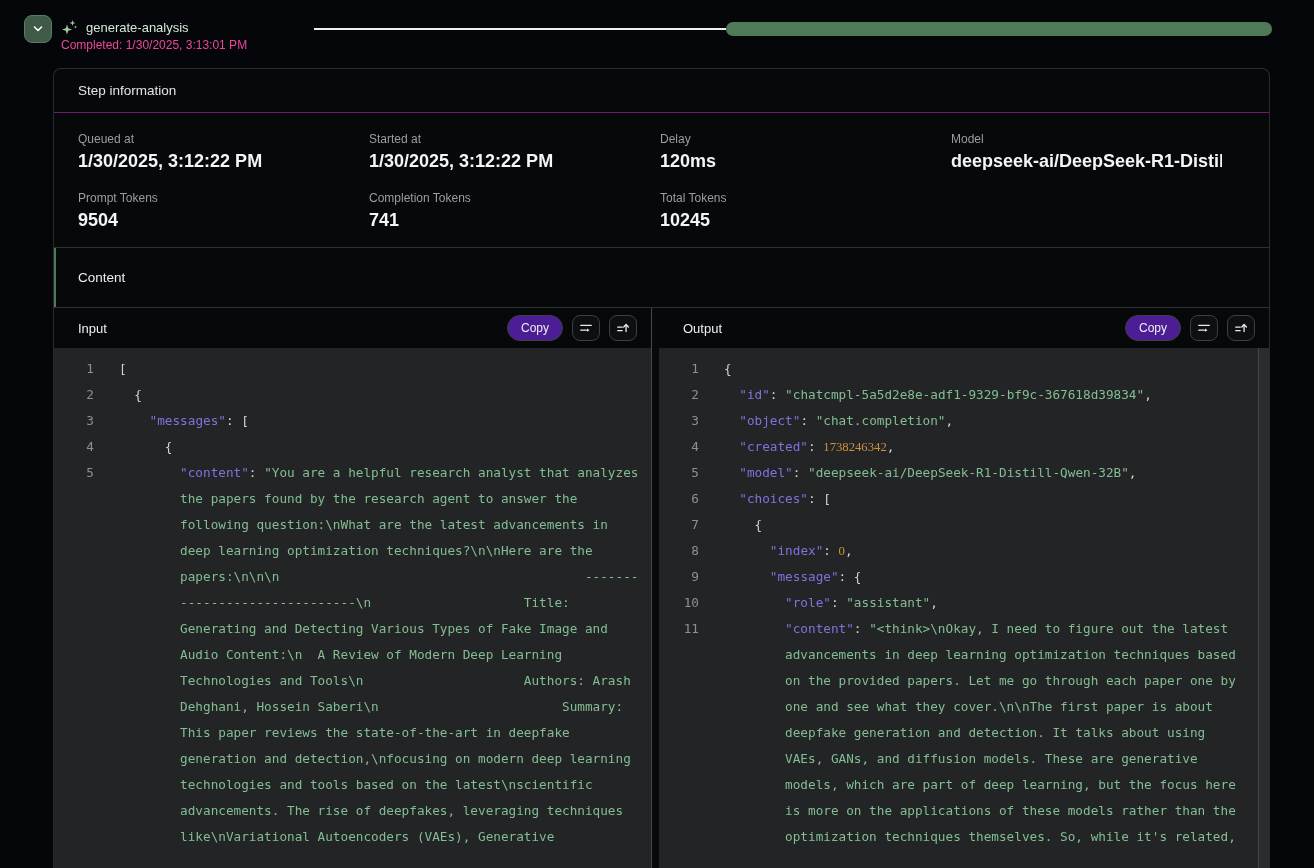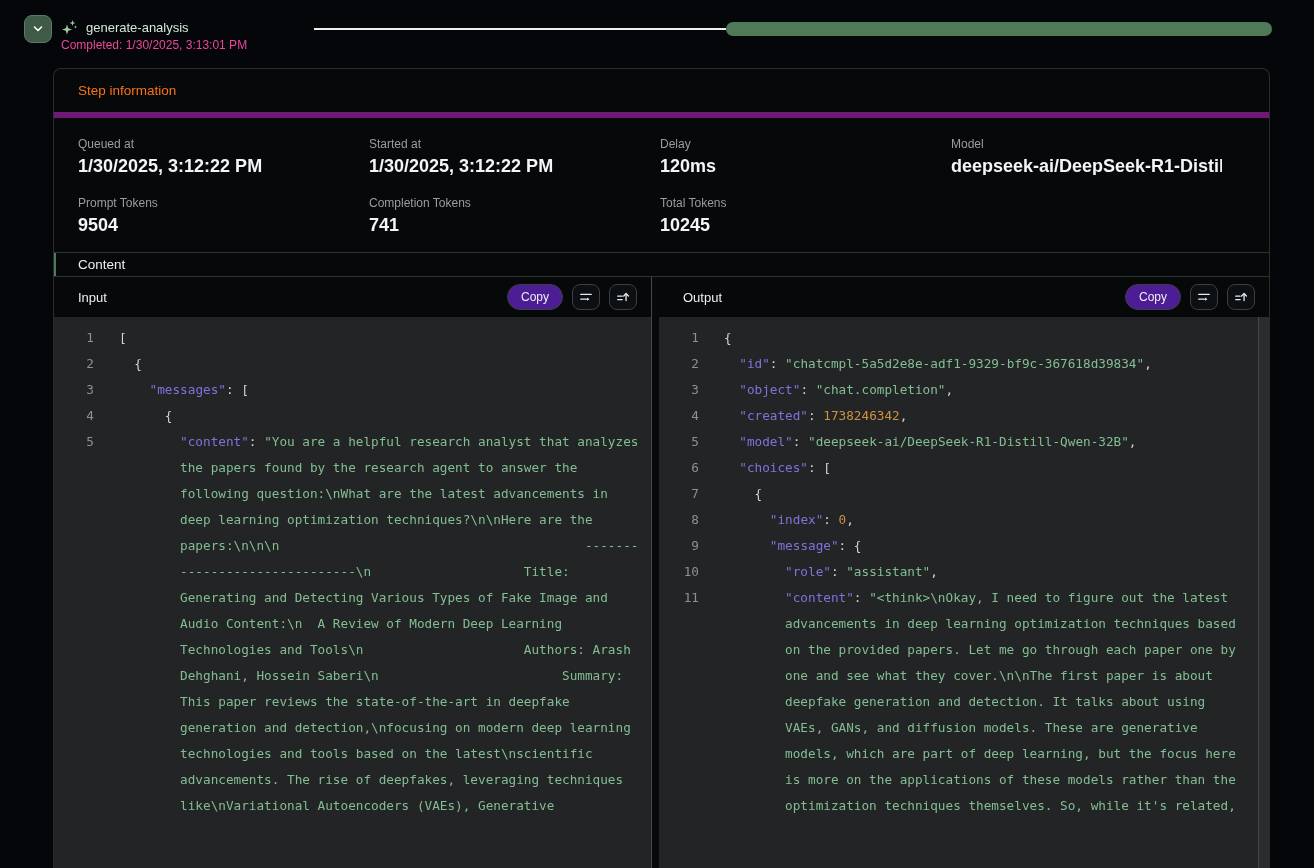--- a/index.html
+++ b/index.html
@@ -14,28 +14,28 @@
   .spark { position:absolute; left:57px; top:19px; width:17px; height:17px; }
   .run-title { position:absolute; left:82px; top:20px; font-size:13px; font-weight:500; color:#d6e7d8; }
   .run-subtitle { position:absolute; left:57px; top:38px; font-size:12px; color:#ec4899; }
   .timeline-line { position:absolute; left:310px; top:28px; width:412px; height:2px; background:#edf1ee; }
   .duration-bar { position:absolute; left:722px; top:22px; width:546px; height:14px; border-radius:7px; background:#4e7a58; }
 
   
   .container { position:absolute; left:53px; top:68px; width:1217px; bottom:0;
     background:#060809; border:1px solid #272d27; border-bottom:none; border-radius:8px 8px 0 0;
     display:flex; flex-direction:column; }
-  .section-title-row { padding:14px 24px; font-size:13.5px; font-weight:500; color:#f97316;
-    border-bottom:6px solid #701a75; }
+  .section-title-row { padding:14px 24px; font-size:13.5px; font-weight:500; color:#e5e5e5;
+    border-bottom:1px solid #701a75; }
   .metrics { padding:18px 24px 18px 24px; display:grid; grid-template-columns:repeat(4,271px);
     row-gap:14px;gap:20px; }
   .metric .label { font-size:12px; color:#989ea3; line-height:16px; }
   .metric .value { font-size:18px; font-weight:700; color:#f3f5f6; margin-top:5px; line-height:18px;
     white-space:nowrap; overflow:hidden; }
-  .content-bar { padding:4px 24px; font-size:13.5px; font-weight:500; color:#eceff1;
+  .content-bar { padding:22px 24px; font-size:13.5px; font-weight:500; color:#eceff1;
     border-top:1px solid #2b352c; border-bottom:1px solid #2b352c; box-shadow:inset 2px 0 0 #4e7a58; }
 
   
   .panels { flex:1; display:flex; min-height:0; }
   .panel { display:flex; flex-direction:column; min-width:0; }
   .panel.input-panel { width:597px; }
   .panel.output-panel { flex:1; }
   .panel-divider { width:8px; background:#070a0c; border-left:1px solid #43484b; }
   .panel-header { height:40px; display:flex; align-items:center; padding:0 14px 0 24px; }
   .panel-title { font-size:13px; font-weight:400; color:#eceff1; flex:1; }
@@ -51,21 +51,21 @@
     font-family:"DejaVu Sans Mono", monospace; font-size:12.7px; line-height:26px;
     padding:8px 12px 0 14px; position:relative; }
   .output-panel .code { padding-right:12px; }
   .code-inner { height:100%; overflow:hidden; }
   .code-line { display:flex; }
   .ln { flex:0 0 26px; text-align:right; color:#8b9196; margin-right:25px; user-select:none; }
   .line-content { flex:1; min-width:0; white-space:pre-wrap; word-wrap:break-word; color:#d2d5d7; }
   .tok-p { color:#d2d5d7; }
   .tok-k { color:#8172db; }
   .tok-s { color:#83bd92; }
-  .tok-n { color:#d0913d; }
+  .tok-n { color:#d0913d;font-family:Liberation Serif, serif; }
   .scroll-gutter { position:absolute; right:0; top:0; bottom:0; width:11px; background:#2a2c2f;
     border-left:1px solid #43484b; }
 
   svg { display:block; }
 </style>
 </head>
 <body>
 
 <div class="top-header">
   <button class="collapse-btn">

